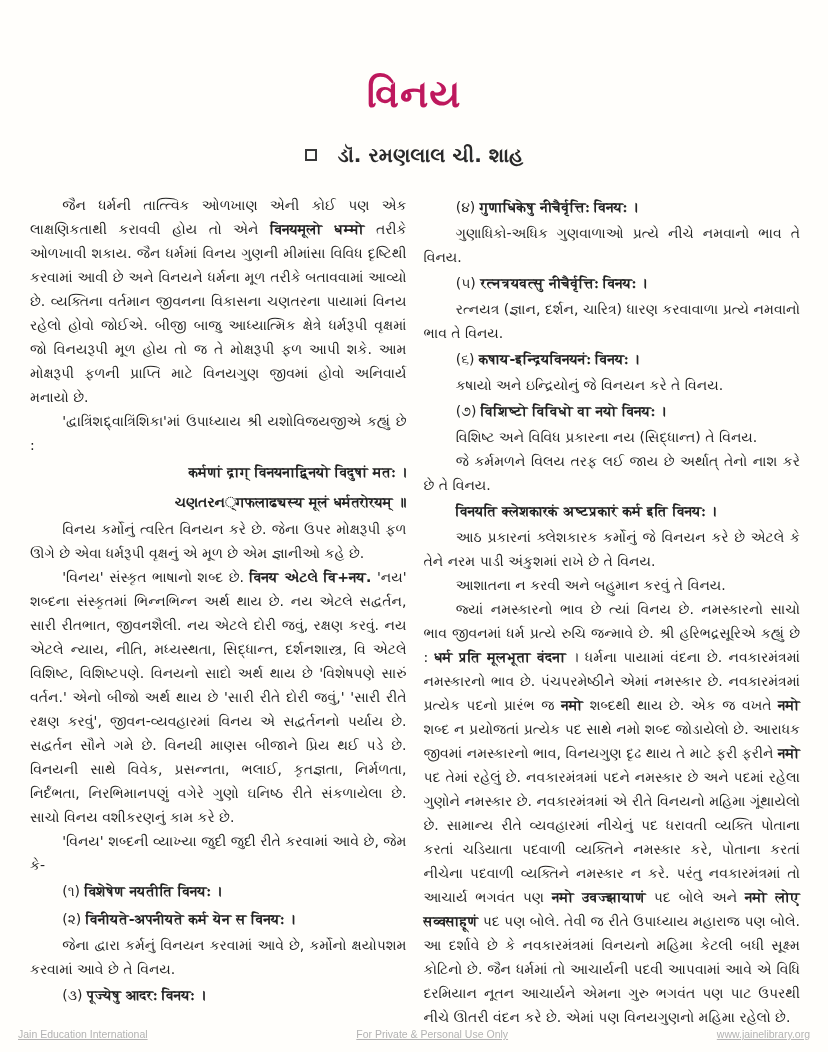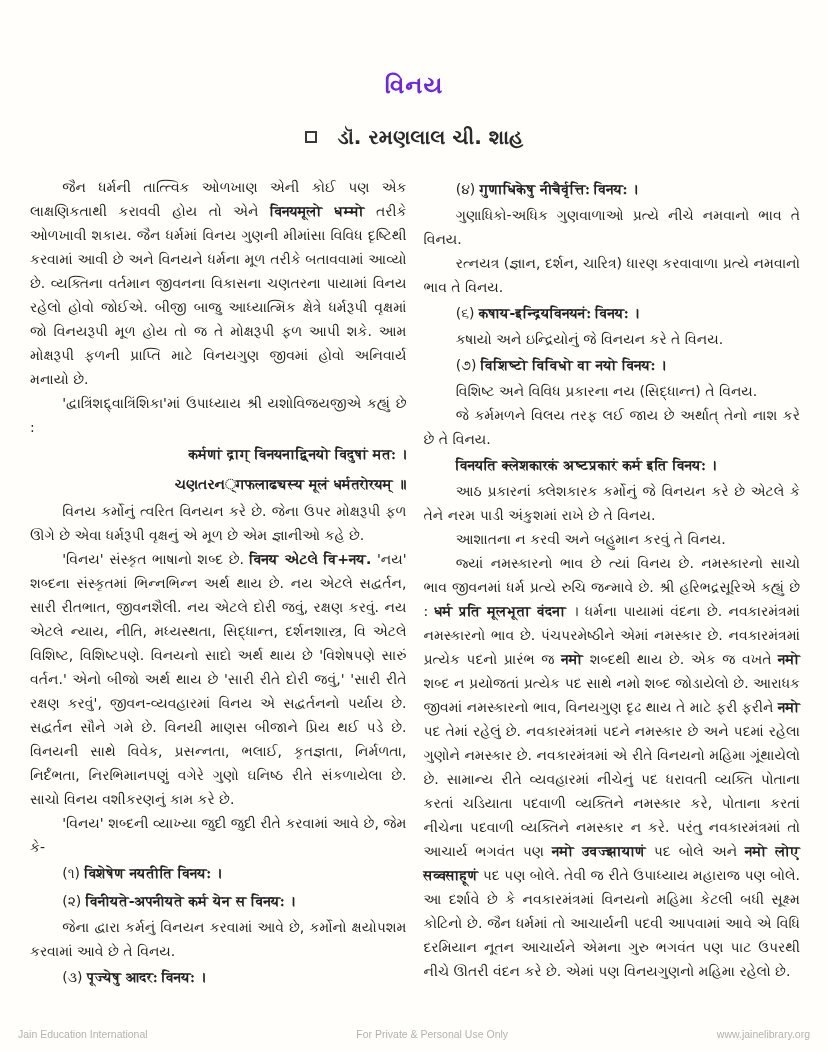--- a/index.html
+++ b/index.html
@@ -9,23 +9,23 @@
     width: 828px;
     height: 1052px;
     margin: 0 auto;
     background: #fffefb;
     color: #232323;
     font-family: "DejaVu Sans", sans-serif;
     overflow: hidden;
   }
   .header { text-align: center; padding-top: 72px; }
   .doc-title {
-    font-size: 23px;
+    font-size: 38px;
     font-weight: bold;
-    color: #6d28d9;
+    color: #be185d;
     letter-spacing: 1px;
   }
   .author-line {
     margin-top: 26px;
     font-size: 20px;
     font-weight: bold;
     color: #2a2a2a;
     display: flex;
     align-items: center;
     justify-content: center;
@@ -69,20 +69,21 @@
   .footer {
     position: absolute;
     left: 0; right: 0;
     bottom: 12px;
     display: flex;
     justify-content: space-between;
     padding: 0 18px;
     font-size: 10.5px;
     color: #b3b3b3;
     font-family: "Liberation Sans", sans-serif;
+    text-decoration: underline;
   }
 </style>
 </head>
 <body>
 
 <div class="page">
 
   <div class="header">
     <div class="doc-title">વિનય</div>
     <div class="author-line">
@@ -101,20 +102,21 @@
         <p class="body"><span>'વિનય' સંસ્કૃત ભાષાનો શબ્દ છે. </span><span class="b">विनय એટલે वि+नय.</span><span> 'નય' શબ્દના સંસ્કૃતમાં ભિન્નભિન્ન અર્થ થાય છે. નય એટલે સદ્વર્તન, સારી રીતભાત, જીવનશૈલી. નય એટલે દોરી જવું, રક્ષણ કરવું. નય એટલે ન્યાય, નીતિ, મધ્યસ્થતા, સિદ્ધાન્ત, દર્શનશાસ્ત્ર, વિ એટલે વિશિષ્ટ, વિશિષ્ટપણે. વિનયનો સાદો અર્થ થાય છે 'વિશેષપણે સારું વર્તન.' એનો બીજો અર્થ થાય છે 'સારી રીતે દોરી જવું,' 'સારી રીતે રક્ષણ કરવું', જીવન-વ્યવહારમાં વિનય એ સદ્વર્તનનો પર્યાય છે. સદ્વર્તન સૌને ગમે છે. વિનયી માણસ બીજાને પ્રિય થઈ પડે છે. વિનયની સાથે વિવેક, પ્રસન્નતા, ભલાઈ, કૃતજ્ઞતા, નિર્મળતા, નિર્દંભતા, નિરભિમાનપણું વગેરે ગુણો ઘનિષ્ઠ રીતે સંકળાયેલા છે. સાચો વિનય વશીકરણનું કામ કરે છે.</span></p>
         <p class="body"><span>'વિનય' શબ્દની વ્યાખ્યા જુદી જુદી રીતે કરવામાં આવે છે, જેમ કે-</span></p>
         <p class="sutra"><span>(૧) </span><span class="b">विशेषेण नयतीति विनयः ।</span></p>
         <p class="sutra"><span>(૨) </span><span class="b">विनीयते-अपनीयते कर्म येन स विनयः ।</span></p>
         <p class="body"><span>જેના દ્વારા કર્મનું વિનયન કરવામાં આવે છે, કર્મોનો ક્ષયોપશમ કરવામાં આવે છે તે વિનય.</span></p>
         <p class="sutra"><span>(૩) </span><span class="b">पूज्येषु आदरः विनयः ।</span></p>
       </div>
     <div class="column">
         <p class="sutra"><span>(૪) </span><span class="b">गुणाधिकेषु नीचैर्वृत्तिः विनयः ।</span></p>
         <p class="body"><span>ગુણાધિકો-અધિક ગુણવાળાઓ પ્રત્યે નીચે નમવાનો ભાવ તે વિનય.</span></p>
+        <p class="sutra"><span>(૫) </span><span class="b">रत्नत्रयवत्सु नीचैर्वृत्तिः विनयः ।</span></p>
         <p class="body"><span>રત્નયત્ર (જ્ઞાન, દર્શન, ચારિત્ર) ધારણ કરવાવાળા પ્રત્યે નમવાનો ભાવ તે વિનય.</span></p>
         <p class="sutra"><span>(૬) </span><span class="b">कषाय-इन्द्रियविनयनंः विनयः ।</span></p>
         <p class="body"><span>કષાયો અને ઇન્દ્રિયોનું જે વિનયન કરે તે વિનય.</span></p>
         <p class="sutra"><span>(૭) </span><span class="b">विशिष्टो विविधो वा नयो विनयः ।</span></p>
         <p class="body"><span>વિશિષ્ટ અને વિવિધ પ્રકારના નય (સિદ્ધાન્ત) તે વિનય.</span></p>
         <p class="body"><span>જે કર્મમળને વિલય તરફ લઈ જાય છે અર્થાત્ તેનો નાશ કરે છે તે વિનય.</span></p>
         <p class="sutra"><span class="b">विनयति क्लेशकारकं अष्टप्रकारं कर्म इति विनयः ।</span></p>
         <p class="body"><span>આઠ પ્રકારનાં ક્લેશકારક કર્મોનું જે વિનયન કરે છે એટલે કે તેને નરમ પાડી અંકુશમાં રાખે છે તે વિનય.</span></p>
         <p class="body"><span>આશાતના ન કરવી અને બહુમાન કરવું તે વિનય.</span></p>
         <p class="body"><span>જ્યાં નમસ્કારનો ભાવ છે ત્યાં વિનય છે. નમસ્કારનો સાચો ભાવ જીવનમાં ધર્મ પ્રત્યે રુચિ જન્માવે છે. શ્રી હરિભદ્રસૂરિએ કહ્યું છે : </span><span class="b">धर्म प्रति मूलभूता वंदना</span><span> । ધર્મના પાયામાં વંદના છે. નવકારમંત્રમાં નમસ્કારનો ભાવ છે. પંચપરમેષ્ઠીને એમાં નમસ્કાર છે. નવકારમંત્રમાં પ્રત્યેક પદનો પ્રારંભ જ </span><span class="b">नमो</span><span> શબ્દથી થાય છે. એક જ વખતે </span><span class="b">नमो</span><span> શબ્દ ન પ્રયોજતાં પ્રત્યેક પદ સાથે નમો શબ્દ જોડાયેલો છે. આરાધક જીવમાં નમસ્કારનો ભાવ, વિનયગુણ દૃઢ થાય તે માટે ફરી ફરીને </span><span class="b">नमो</span><span> પદ તેમાં રહેલું છે. નવકારમંત્રમાં પદને નમસ્કાર છે અને પદમાં રહેલા ગુણોને નમસ્કાર છે. નવકારમંત્રમાં એ રીતે વિનયનો મહિમા ગૂંથાયેલો છે. સામાન્ય રીતે વ્યવહારમાં નીચેનું પદ ધરાવતી વ્યક્તિ પોતાના કરતાં ચડિયાતા પદવાળી વ્યક્તિને નમસ્કાર કરે, પોતાના કરતાં નીચેના પદવાળી વ્યક્તિને નમસ્કાર ન કરે. પરંતુ નવકારમંત્રમાં તો આચાર્ય ભગવંત પણ </span><span class="b">नमो उवज्झायाणं</span><span> પદ બોલે અને </span><span class="b">नमो लोए सव्वसाहूणं</span><span> પદ પણ બોલે. તેવી જ રીતે ઉપાધ્યાય મહારાજ પણ બોલે. આ દર્શાવે છે કે નવકારમંત્રમાં વિનયનો મહિમા કેટલી બધી સૂક્ષ્મ કોટિનો છે. જૈન ધર્મમાં તો આચાર્યની પદવી આપવામાં આવે એ વિધિ દરમિયાન નૂતન આચાર્યને એમના ગુરુ ભગવંત પણ પાટ ઉપરથી નીચે ઊતરી વંદન કરે છે. એમાં પણ વિનયગુણનો મહિમા રહેલો છે.</span></p>

